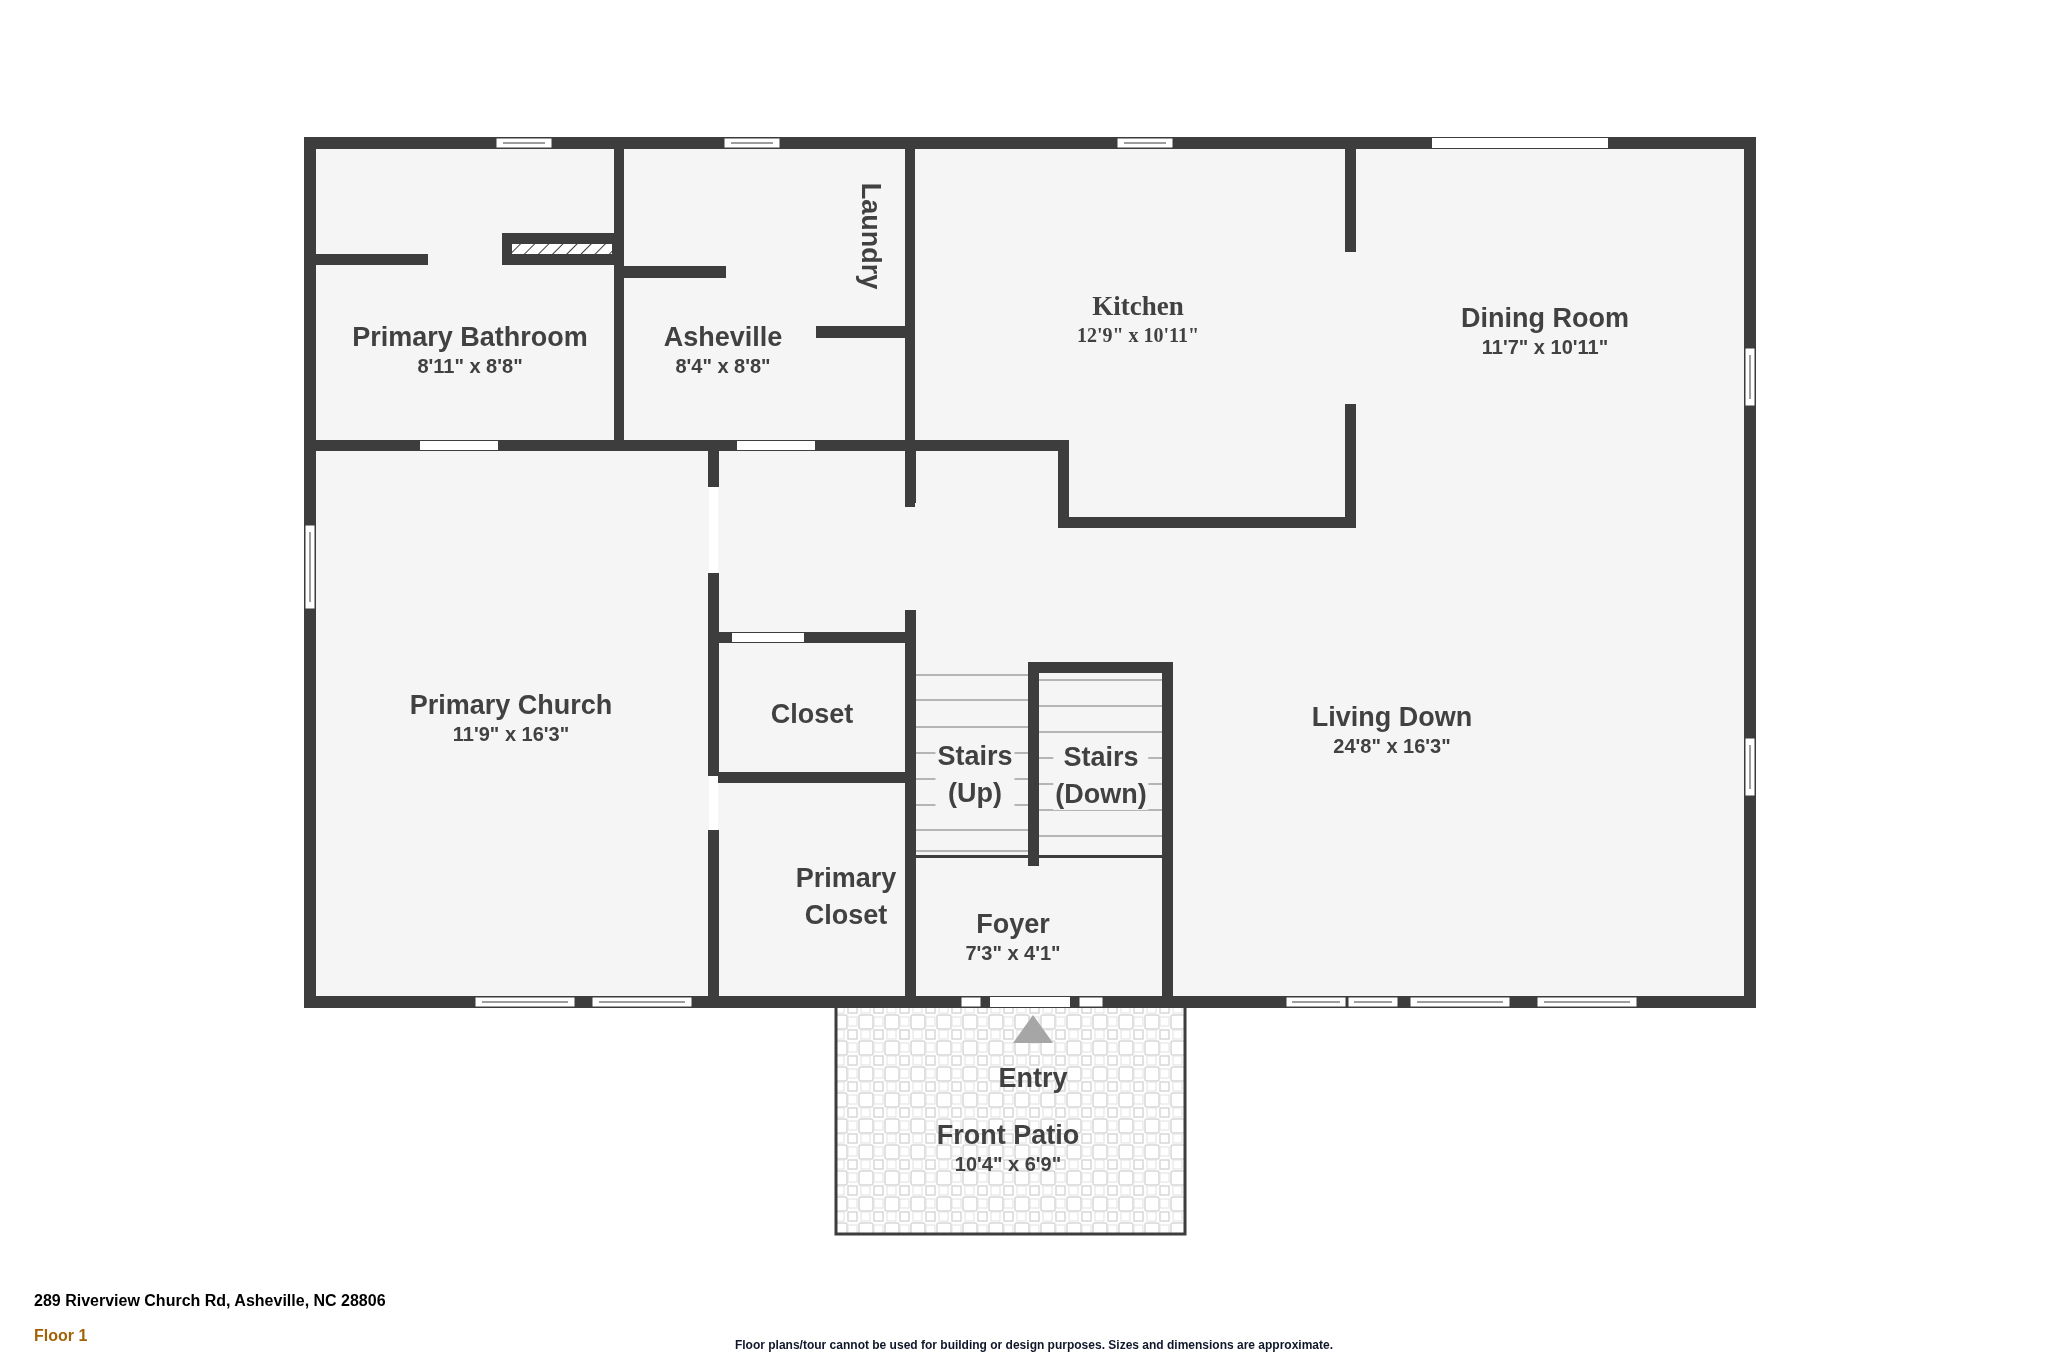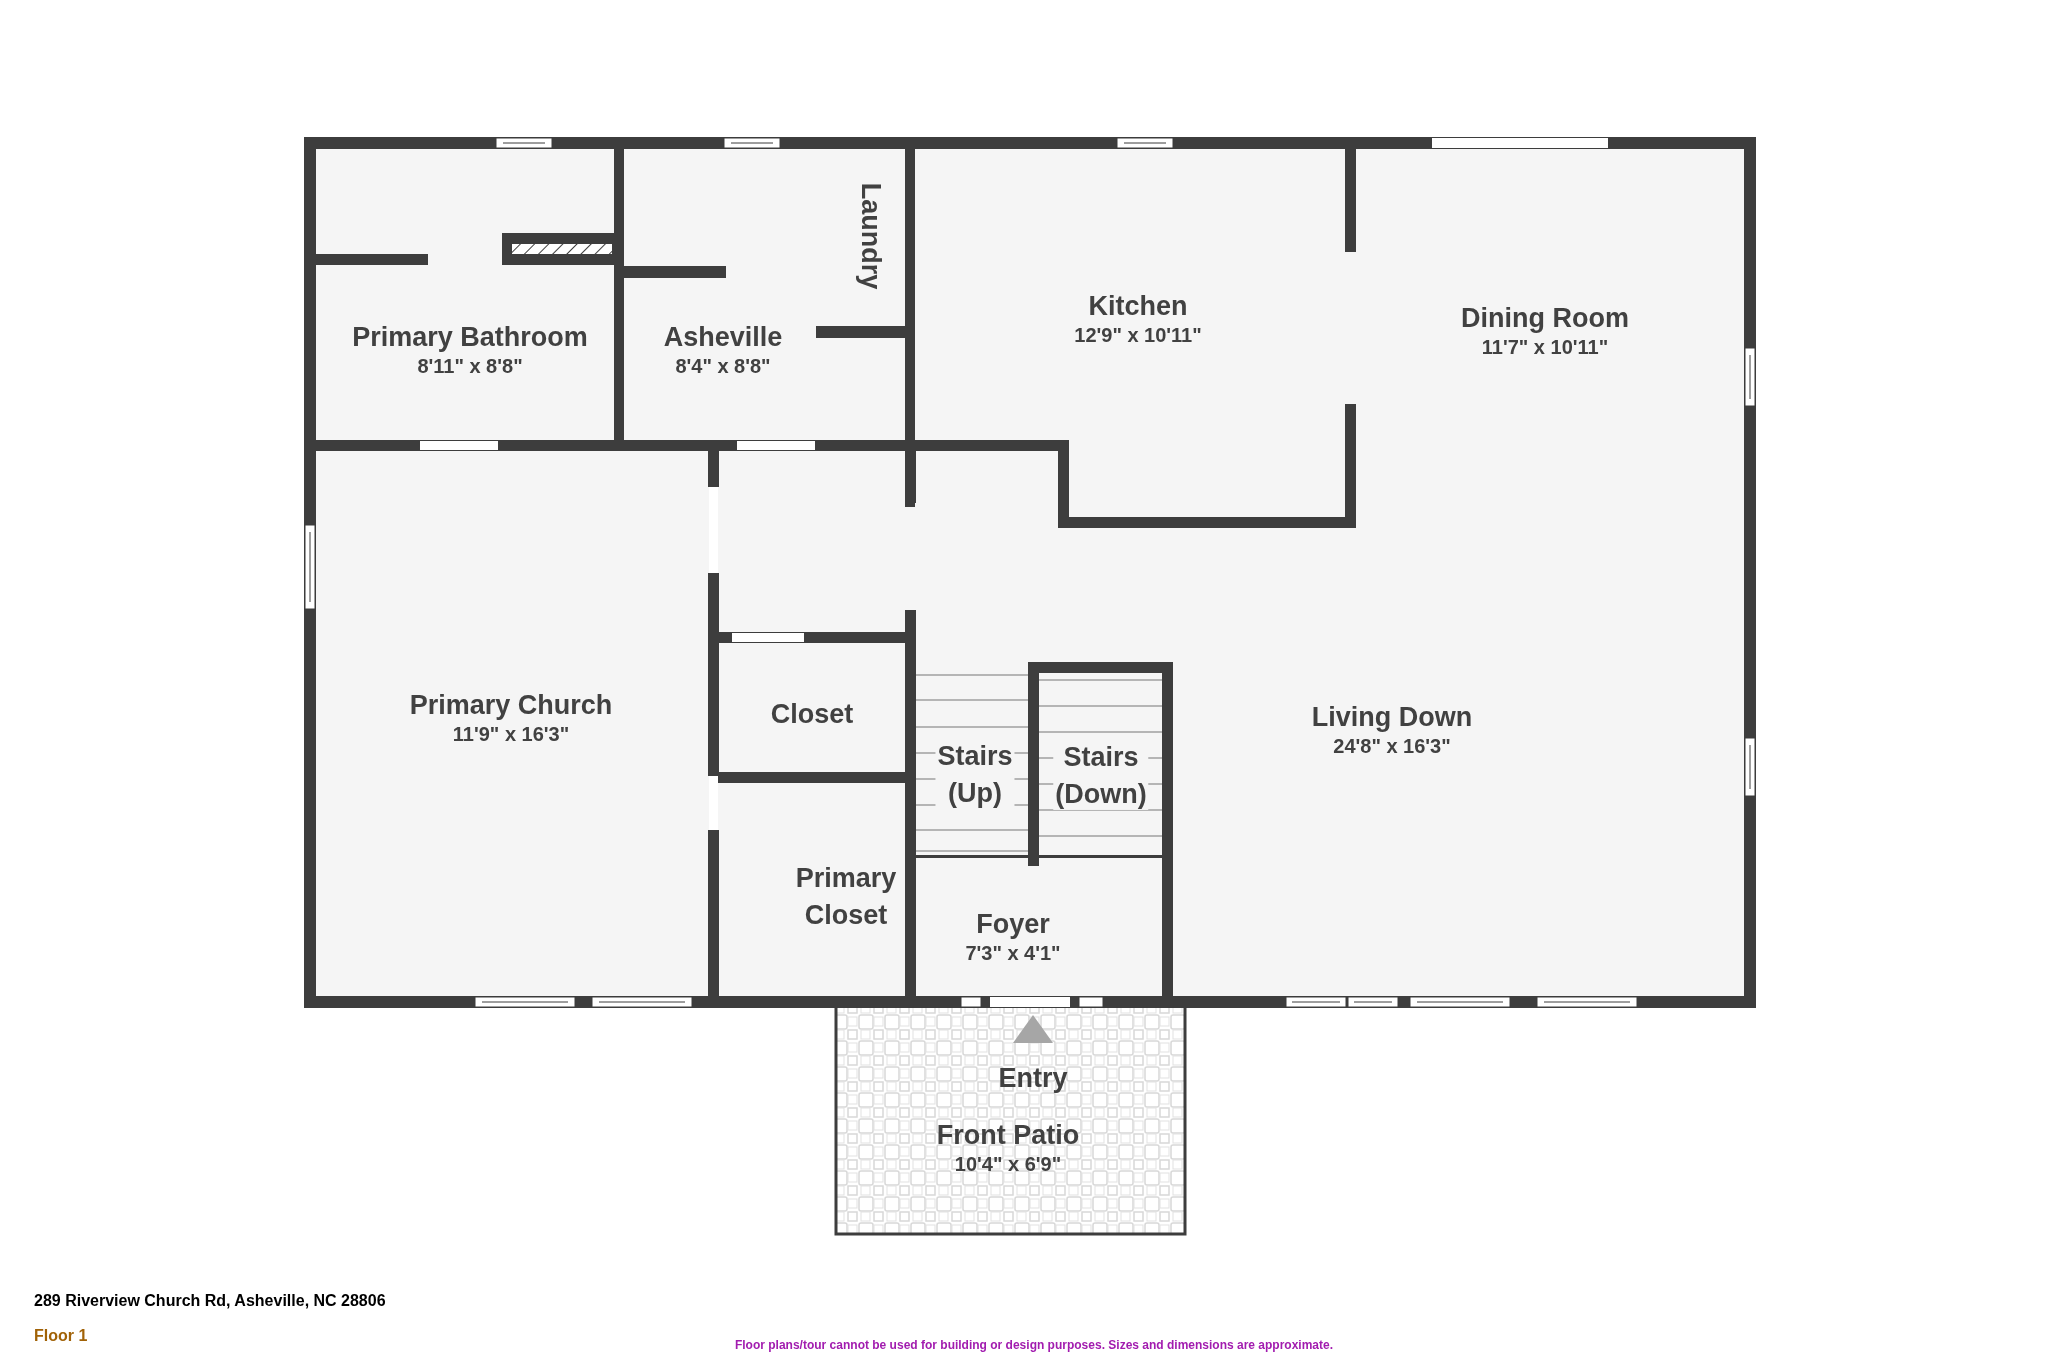--- a/index.html
+++ b/index.html
@@ -7,21 +7,21 @@
          font-family: "Liberation Sans", "DejaVu Sans", sans-serif; color: #3d3d3d; }
   #plan { position: absolute; left: 0; top: 0; width: 2048px; height: 1365px; }
   .label { position: absolute; text-align: center; transform: translate(-50%, -50%);
            white-space: nowrap; line-height: 1.15; }
   .room-name { font-weight: bold; font-size: 27px; color: #414141; display: block; }
   .room-dim { font-weight: bold; font-size: 20px; color: #414141; display: block; margin-top: 2px; }
   .vertical { transform: translate(-50%, -50%) rotate(90deg); }
   .footer-address { position: absolute; left: 34px; top: 1292px; font-size: 16px; font-weight: bold; color: #000000; }
   .footer-floor { position: absolute; left: 34px; top: 1327px; font-size: 16px; font-weight: bold; color: #a16207; }
   .footer-disclaimer { position: absolute; left: 1034px; top: 1338px; transform: translateX(-50%);
-                       font-size: 12px; font-weight: bold; color: #a21caf; white-space: nowrap; }
+                       font-size: 12px; font-weight: bold; color: #0f172a; white-space: nowrap; }
 </style>
 </head>
 <body>
 
 <svg id="plan" viewBox="0 0 2048 1365" xmlns="http://www.w3.org/2000/svg">
   <defs>
     <pattern id="tile" width="26" height="26" patternUnits="userSpaceOnUse">
       <rect width="26" height="26" fill="#ffffff"></rect>
       <rect x="1" y="1" width="14" height="14" rx="2" fill="none" stroke="#d8d8d8" stroke-width="1.5"></rect>
       <rect x="16" y="16" width="9" height="9" fill="none" stroke="#d8d8d8" stroke-width="1.5"></rect>
@@ -147,21 +147,21 @@
   <span class="room-name">Primary Bathroom</span>
   <span class="room-dim">8'11" x 8'8"</span>
 </div>
 <div class="label" style="left:723px; top:350px;">
   <span class="room-name">Asheville</span>
   <span class="room-dim">8'4" x 8'8"</span>
 </div>
 <div class="label vertical" style="left:870px; top:236px;">
   <span class="room-name">Laundry</span>
 </div>
-<div class="label" style="left:1138px; top:319px;">
+<div class="label" style="left:1138px; top:319px;font-family:Liberation Serif, serif;">
   <span class="room-name">Kitchen</span>
   <span class="room-dim">12'9" x 10'11"</span>
 </div>
 <div class="label" style="left:1545px; top:331px;">
   <span class="room-name">Dining Room</span>
   <span class="room-dim">11'7" x 10'11"</span>
 </div>
 <div class="label" style="left:511px; top:718px;">
   <span class="room-name">Primary Church</span>
   <span class="room-dim">11'9" x 16'3"</span>

